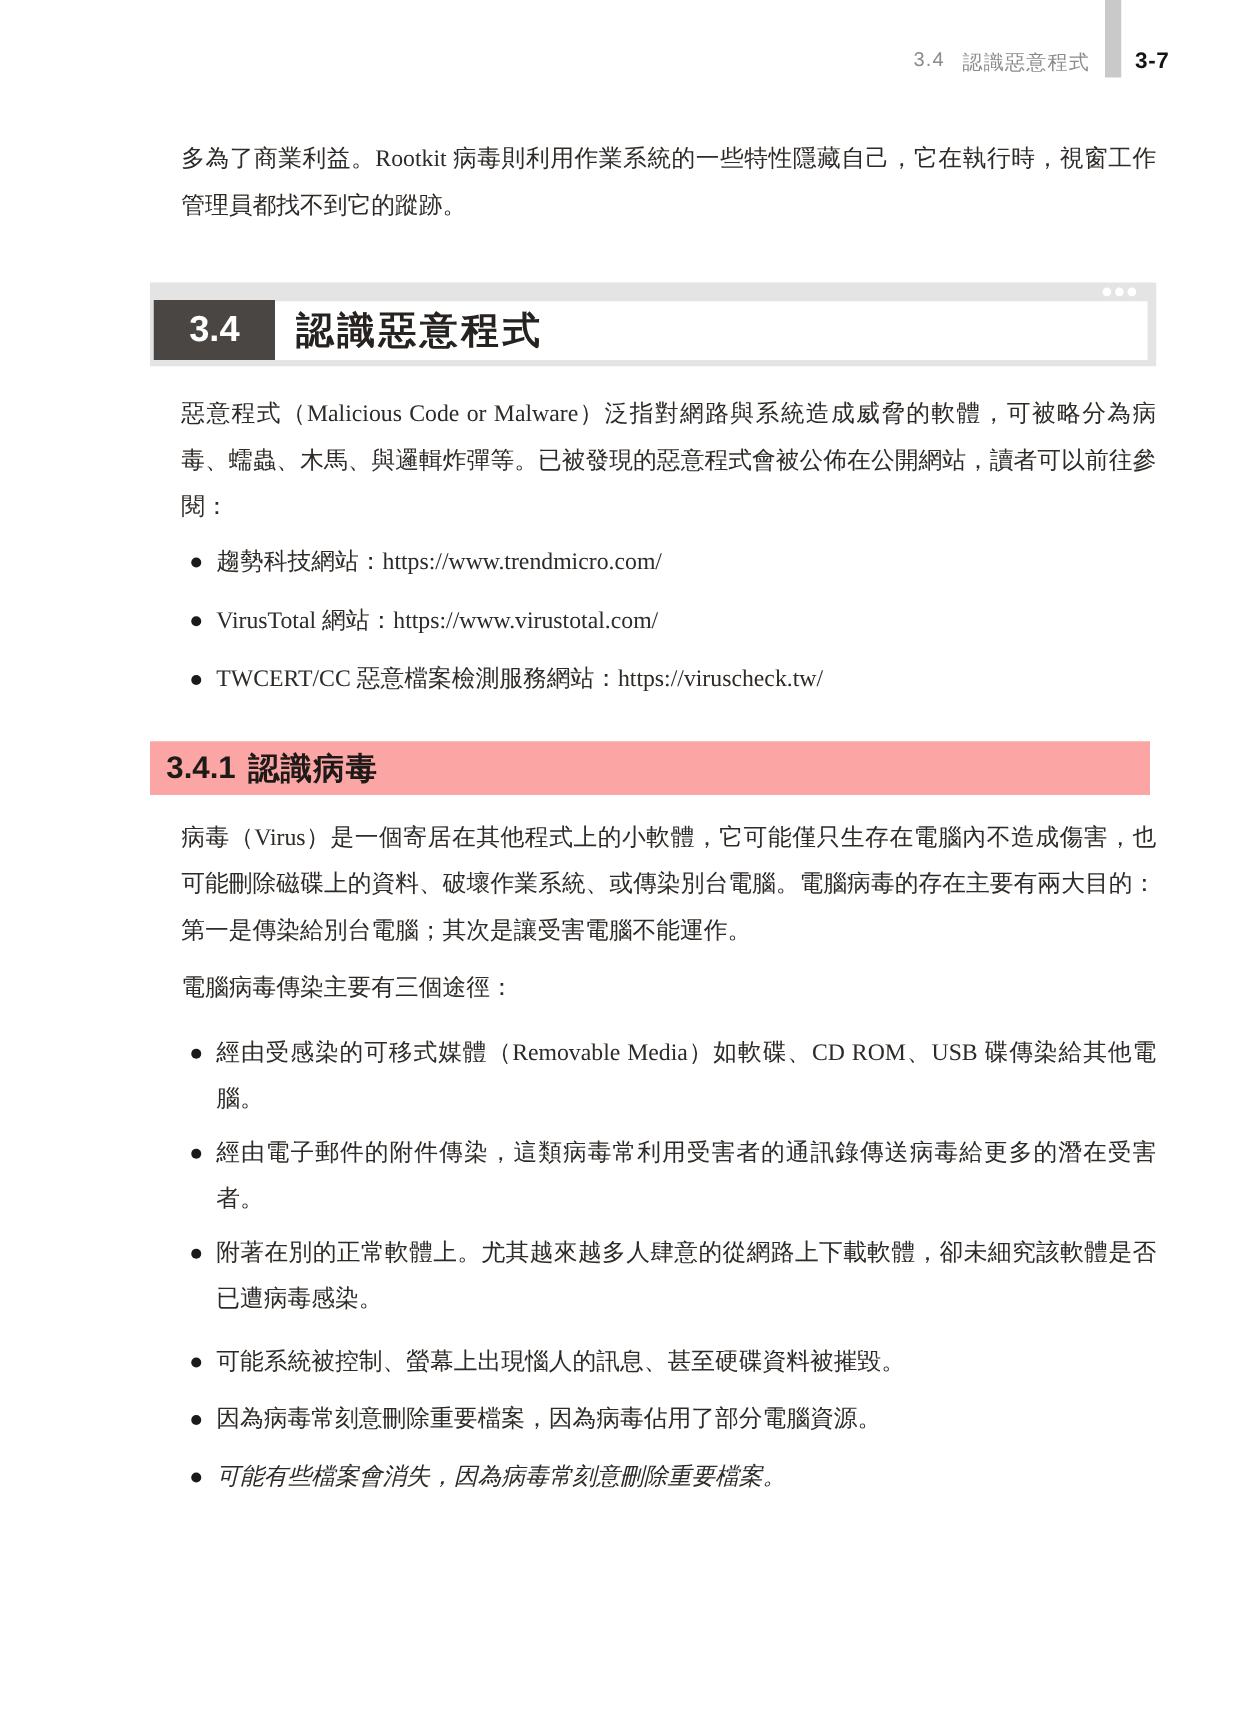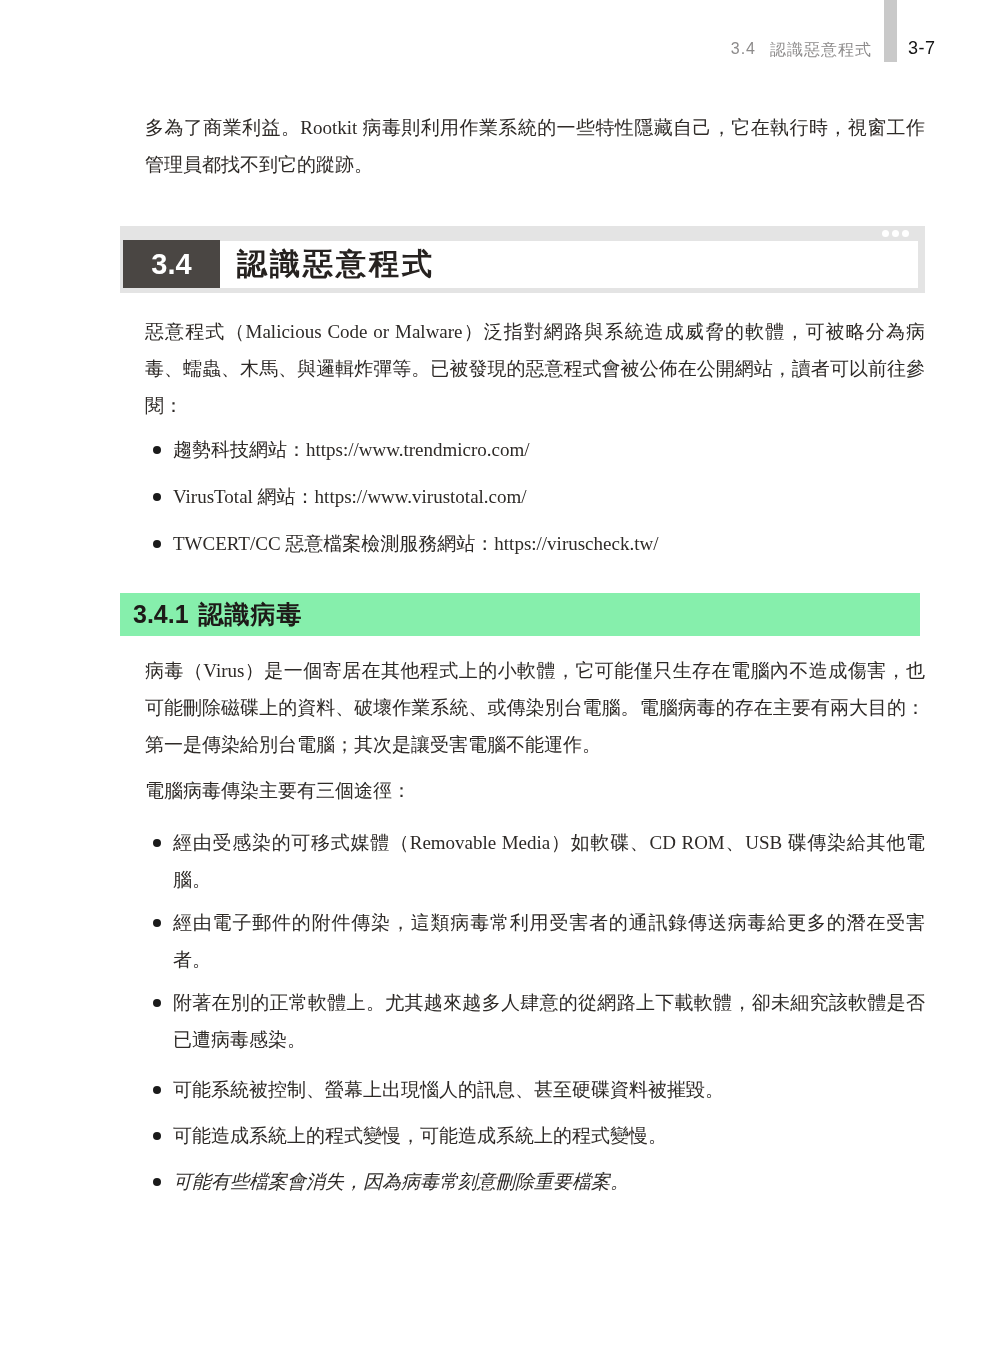--- a/index.html
+++ b/index.html
@@ -13,21 +13,21 @@
     font-size:16px; color:#8d8b8b; letter-spacing:1px;
     display:flex; gap:14px;
   }
   .header-bar{
     position:absolute; left:884px; top:0; width:13px; height:62px;
     background:#c9c9c9;
   }
   .page-number{
     position:absolute; left:908px; top:38px;
     font-family:"Liberation Sans","DejaVu Sans",sans-serif;
-    font-size:18px; font-weight:normal; color:#141414; letter-spacing:0.5px;
+    font-size:18px; font-weight:bold; color:#141414; letter-spacing:0.5px;
   }
 
   
   .content{
     position:absolute; left:145px; top:0; width:780px;
   }
   p.body{
     font-size:19px; line-height:37px; text-align:justify;
     color:#2e2a27;
   }
@@ -62,21 +62,21 @@
   .section-title{
     position:absolute; left:117px; top:14px; height:48px;
     display:flex; align-items:center;
     font-family:"Liberation Sans","DejaVu Sans",sans-serif;
     font-size:30px; font-weight:bold; color:#262220; letter-spacing:3px;
   }
 
   
   .subsection-bar{
     margin-left:-25px; margin-top:31px; width:800px; height:43px;
-    background:#86efac; display:flex; align-items:center; padding-left:13px;
+    background:#fca5a5; display:flex; align-items:center; padding-left:13px;
     font-family:"Liberation Sans","DejaVu Sans",sans-serif;
     font-size:25px; font-weight:bold; color:#1d1a18;
   }
   .subsection-bar .num{ margin-right:10px; }
   .subsection-bar .ttl{ letter-spacing:1px; }
 
   
   ul.bullets{ list-style:none; }
   ul.bullets li{
     position:relative; padding-left:28px;
@@ -163,21 +163,21 @@
   </ul>
 
 
   <ul class="bullets list-symptoms">
     <li>
       <span class="dot"></span>
       <span>可能系統被控制、螢幕上出現惱人的訊息、甚至硬碟資料被摧毀。</span>
     </li>
     <li>
       <span class="dot"></span>
-      <span>可能造成系統上的程式變慢，可能造成系統上的程式變慢。</span>
+      <span>因為病毒常刻意刪除重要檔案，因為病毒佔用了部分電腦資源。</span>
     </li>
     <li>
       <span class="dot"></span>
       <span>可能有些檔案會消失，因為病毒常刻意刪除重要檔案。</span>
     </li>
   </ul>
 
 </div>
 
 </body></html>

